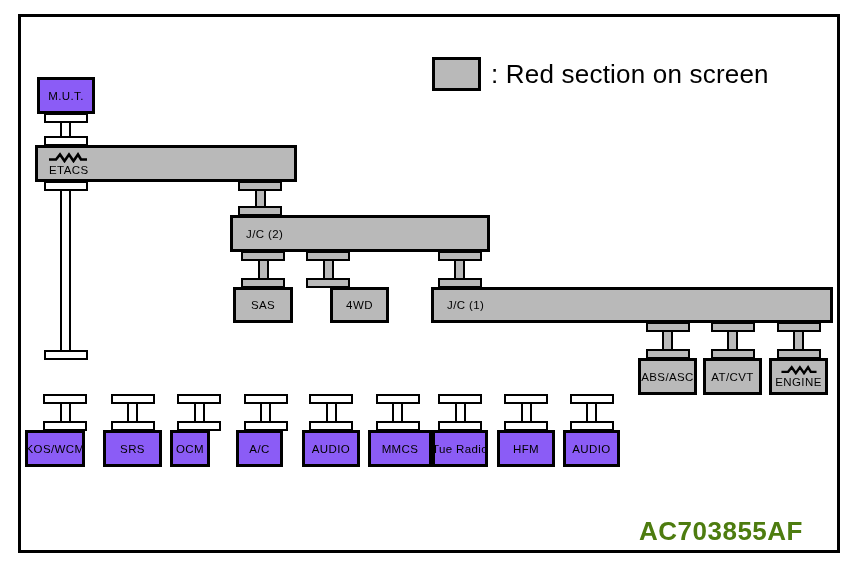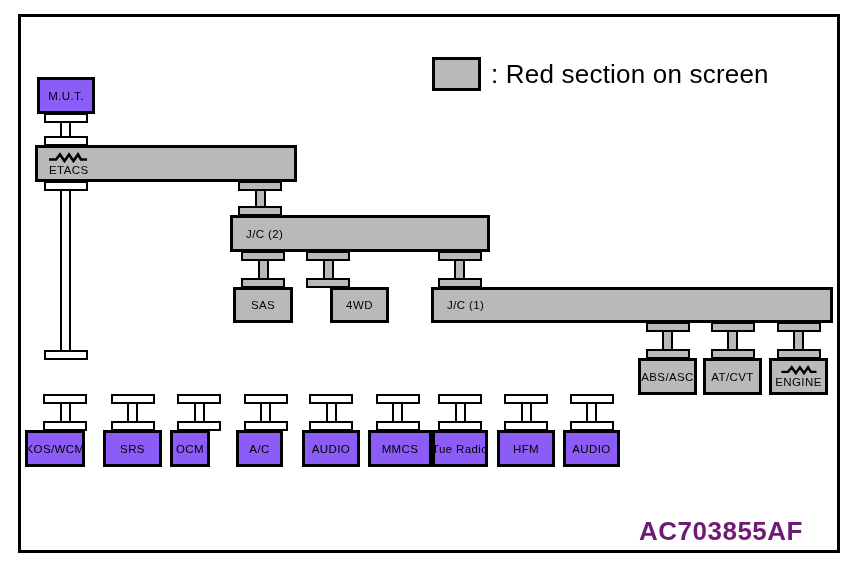--- a/index.html
+++ b/index.html
@@ -75,21 +75,21 @@
     color: #000;
     letter-spacing: 0.2px;
   }
   
   .figure-code {
     position: absolute;
     right: 53px; top: 516px;
     font-size: 26px;
     font-weight: bold;
     letter-spacing: 0.5px;
-    color: #701a75;
+    color: #4d7c0f;
   }
   .zz { display: block; }
 </style>
 </head>
 <body>
 
 <div id="canvas">
 
   <div class="frame"></div>
 

